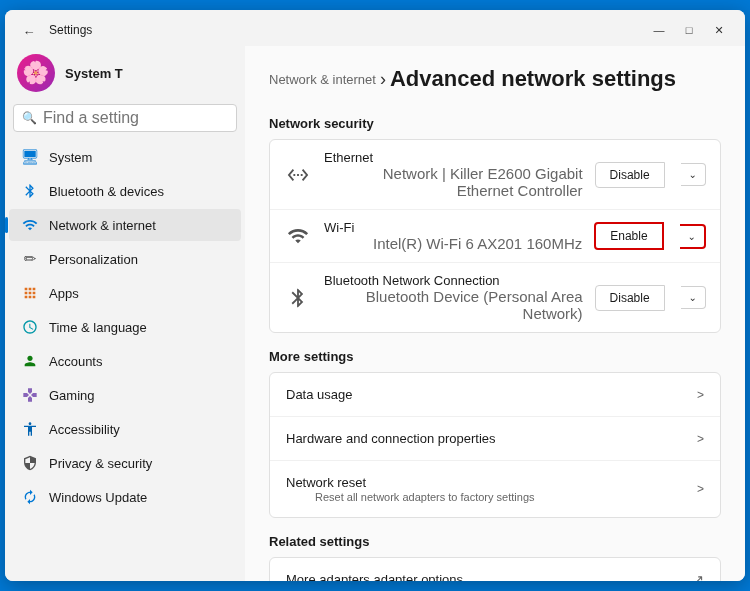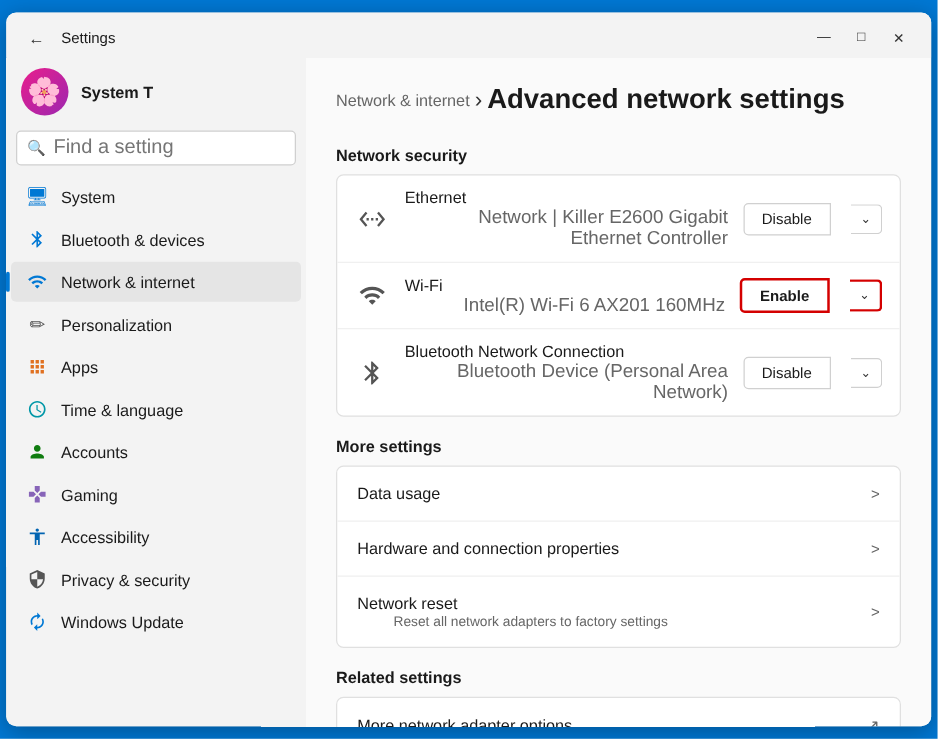--- a/index.html
+++ b/index.html
@@ -262,21 +262,21 @@
       color: #1a1a1a;
     }
     .btn-enable {
       border: 2px solid #d40000;
       background: white;
       border-radius: 4px 0 0 4px;
       padding: 5px 14px;
       font-size: 12px;
       cursor: pointer;
       color: #1a1a1a;
-      font-weight: 700;
+      font-weight: 400;
     }
     .btn-chevron {
       border: 1px solid #d0d0d0;
       border-left: none;
       background: white;
       border-radius: 0 4px 4px 0;
       padding: 5px 8px;
       font-size: 10px;
       cursor: pointer;
       color: #333;
@@ -525,21 +525,21 @@
             <span class="chevron-right">&gt;</span>
           </div>
         </div>
       </div>
 
       <div style="margin-top:16px;">
         <div class="section-label">Related settings</div>
         <div class="more-settings-card">
           <div class="settings-row">
             <div class="settings-row-text">
-              <div class="settings-row-title">More network adapter options</div>
+              <div class="settings-row-title">More adapters adapter options</div>
             </div>
             <span class="external-icon">↗</span>
           </div>
         </div>
       </div>
     </div>
   </div>
 </div>
 
 </body></html>

